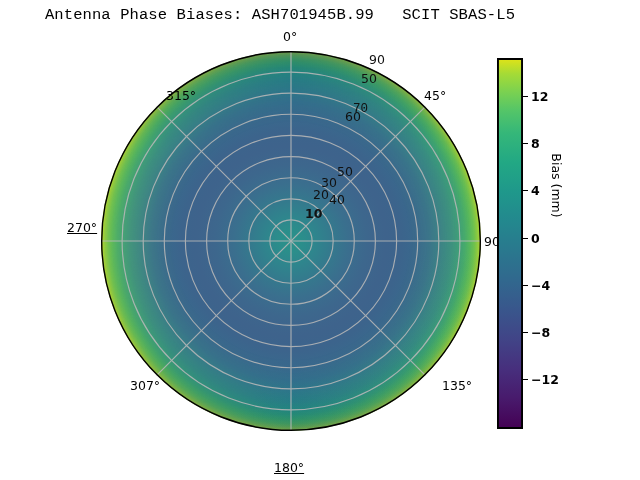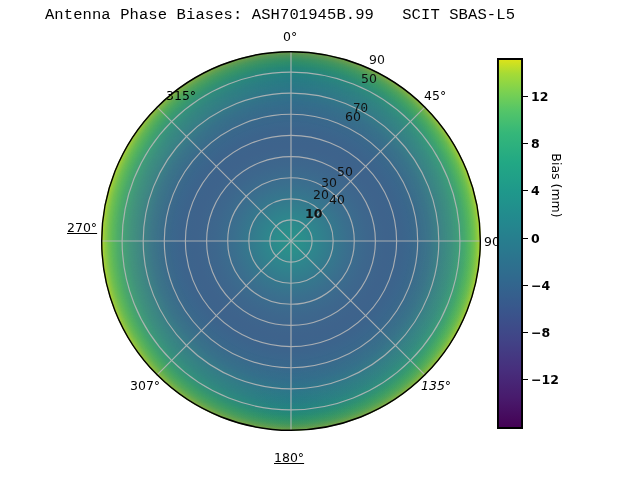--- a/index.html
+++ b/index.html
@@ -154,22 +154,22 @@
       </g>
 
       <circle cx="190" cy="190" r="189.3" fill="none" stroke="#000000" stroke-width="1.4"></circle>
     </svg>
   </div>
 
   <div>
     <div class="ang-label" style="left:283px;top:29px;">0°</div>
     <div class="ang-label" style="left:424px;top:88px;">45°</div>
     <div class="ang-label" style="left:484px;top:234px;">90</div>
-    <div class="ang-label" style="left:421px;top:378px;font-style:italic;">135°</div>
-    <div class="ang-label" style="left:274px;top:450px;text-decoration:underline;">180°</div>
+    <div class="ang-label" style="left:442px;top:378px;">135°</div>
+    <div class="ang-label" style="left:274px;top:460px;text-decoration:underline;">180°</div>
     <div class="ang-label" style="left:130px;top:378px;">307°</div>
     <div class="ang-label" style="left:67px;top:220px;text-decoration:underline;">270°</div>
     <div class="ang-label" style="left:129px;top:88px;margin-left:37px;">315°</div>
   </div>
 
   <div>
     <div class="rad-label" style="left:305px;top:206px;font-weight:bold;">10</div>
     <div class="rad-label" style="left:313px;top:187px;">20</div>
     <div class="rad-label" style="left:321px;top:167px;margin-top:8px;">30</div>
     <div class="rad-label" style="left:329px;top:148px;margin-top:44px;">40</div>

